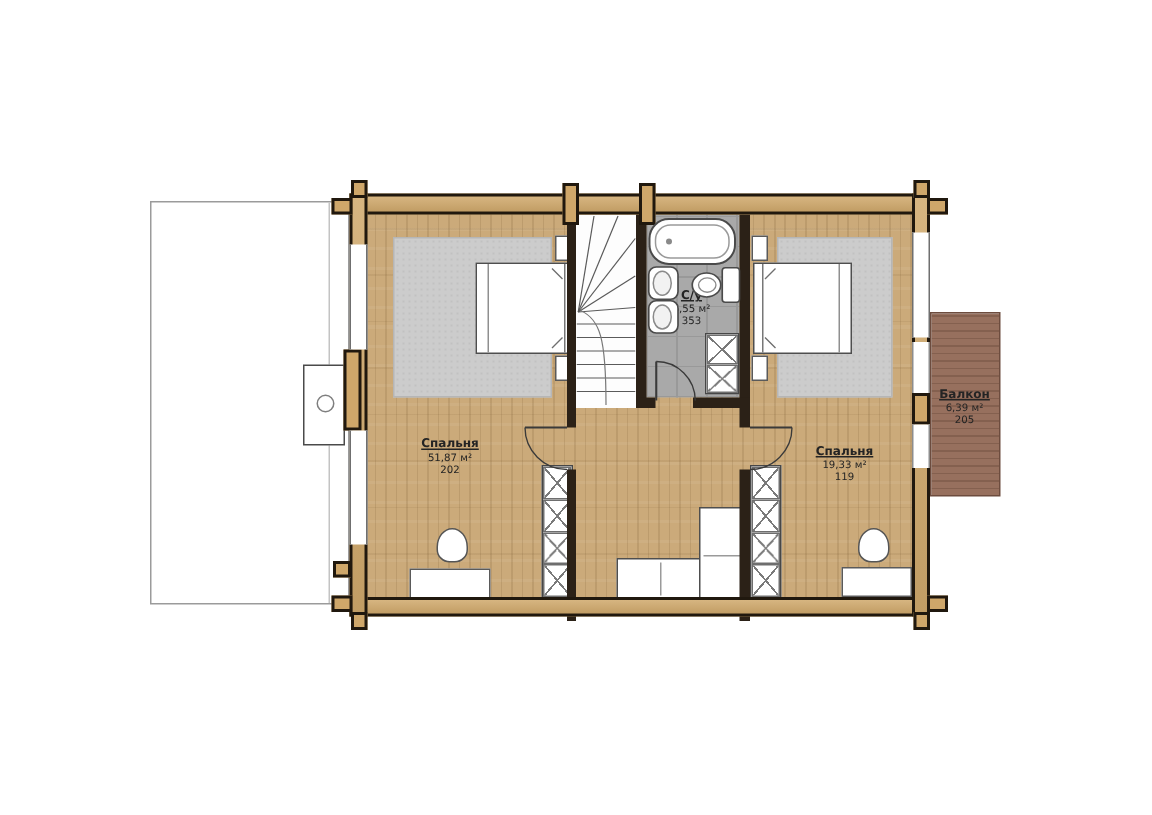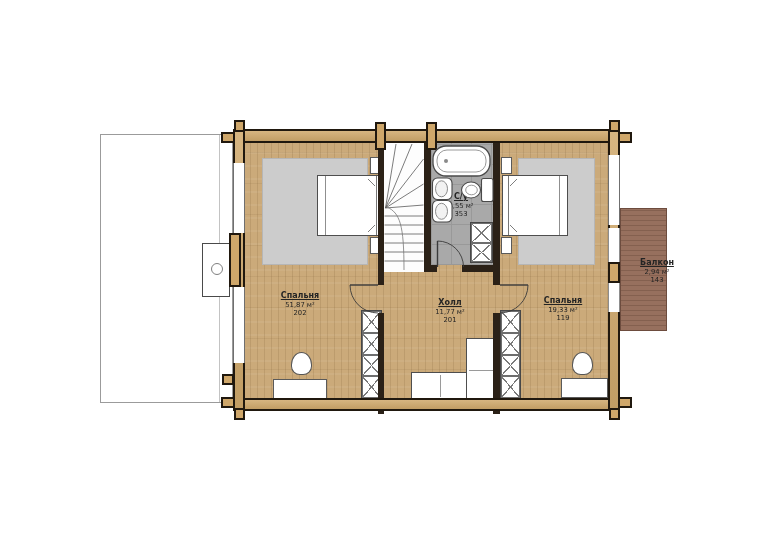--- a/index.html
+++ b/index.html
@@ -153,39 +153,34 @@
   <div class="abs window" style="left:608px;top:155px;width:12px;height:70px;z-index:12;"></div>
   <div class="abs opening" style="left:608px;top:228px;width:12px;height:34px;z-index:12;"></div>
   <div class="abs log" style="left:608px;top:262px;width:12px;height:21px;z-index:12;"></div>
   <div class="abs opening" style="left:608px;top:283px;width:12px;height:29px;z-index:12;"></div>
 
   <div class="room-label" style="left:255px;top:291px;width:90px;">
     <div class="rname">Спальня</div>
     <div class="rarea">51,87 м²</div>
     <div class="rnum">202</div>
   </div>
-  <div class="room-label" style="left:410px;top:298px;width:80px;">
-    <div class="rname">Холл</div>
-    <div class="rarea">11,77 м²</div>
-    <div class="rnum">201</div>
-  </div>
   <div class="room-label" style="left:523px;top:296px;width:80px;">
     <div class="rname">Спальня</div>
     <div class="rarea">19,33 м²</div>
     <div class="rnum">119</div>
   </div>
   <div class="room-label" style="left:429px;top:192px;width:64px;">
     <div class="rname">С/у</div>
     <div class="rarea">6,55 м²</div>
     <div class="rnum">353</div>
   </div>
-  <div class="room-label" style="left:631px;top:258px;width:52px;">
+  <div class="room-label" style="left:617px;top:258px;width:52px;">
     <div class="rname">Балкон</div>
-    <div class="rarea">2,94 м²</div>
-    <div class="rnum">143</div>
+    <div class="rarea">6,39 м²</div>
+    <div class="rnum">205</div>
   </div>
 
   <svg class="overlay" width="768" height="543" viewBox="0 0 768 543">
 
     <g stroke="#5a5a5a" stroke-width="0.8" fill="none">
       <line x1="384.5" y1="216" x2="423.5" y2="216"></line>
       <line x1="384.5" y1="225" x2="423.5" y2="225"></line>
       <line x1="384.5" y1="234" x2="423.5" y2="234"></line>
       <line x1="384.5" y1="243" x2="423.5" y2="243"></line>
       <line x1="384.5" y1="252" x2="423.5" y2="252"></line>

